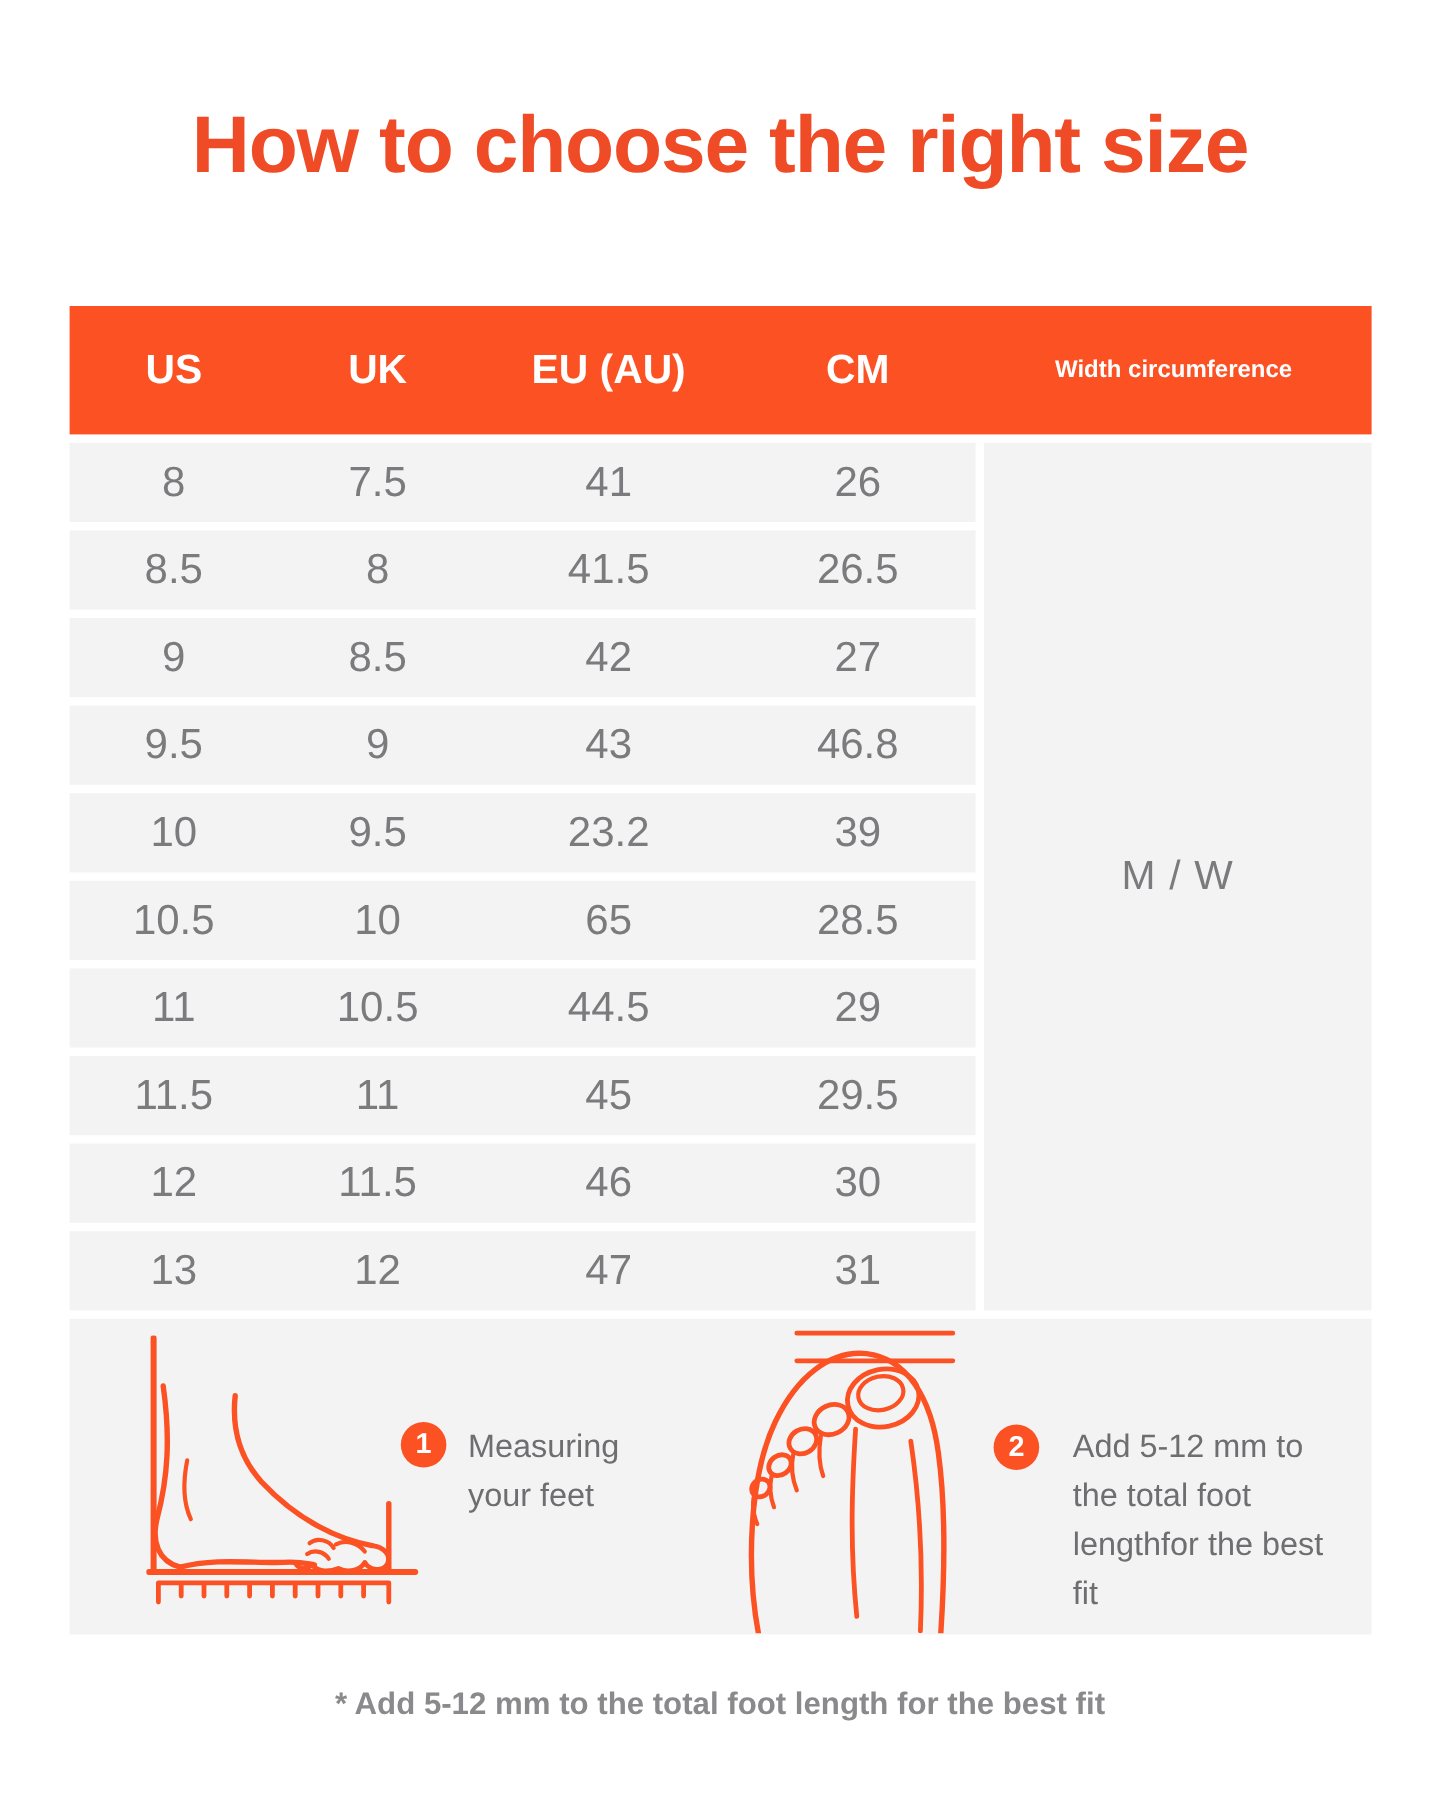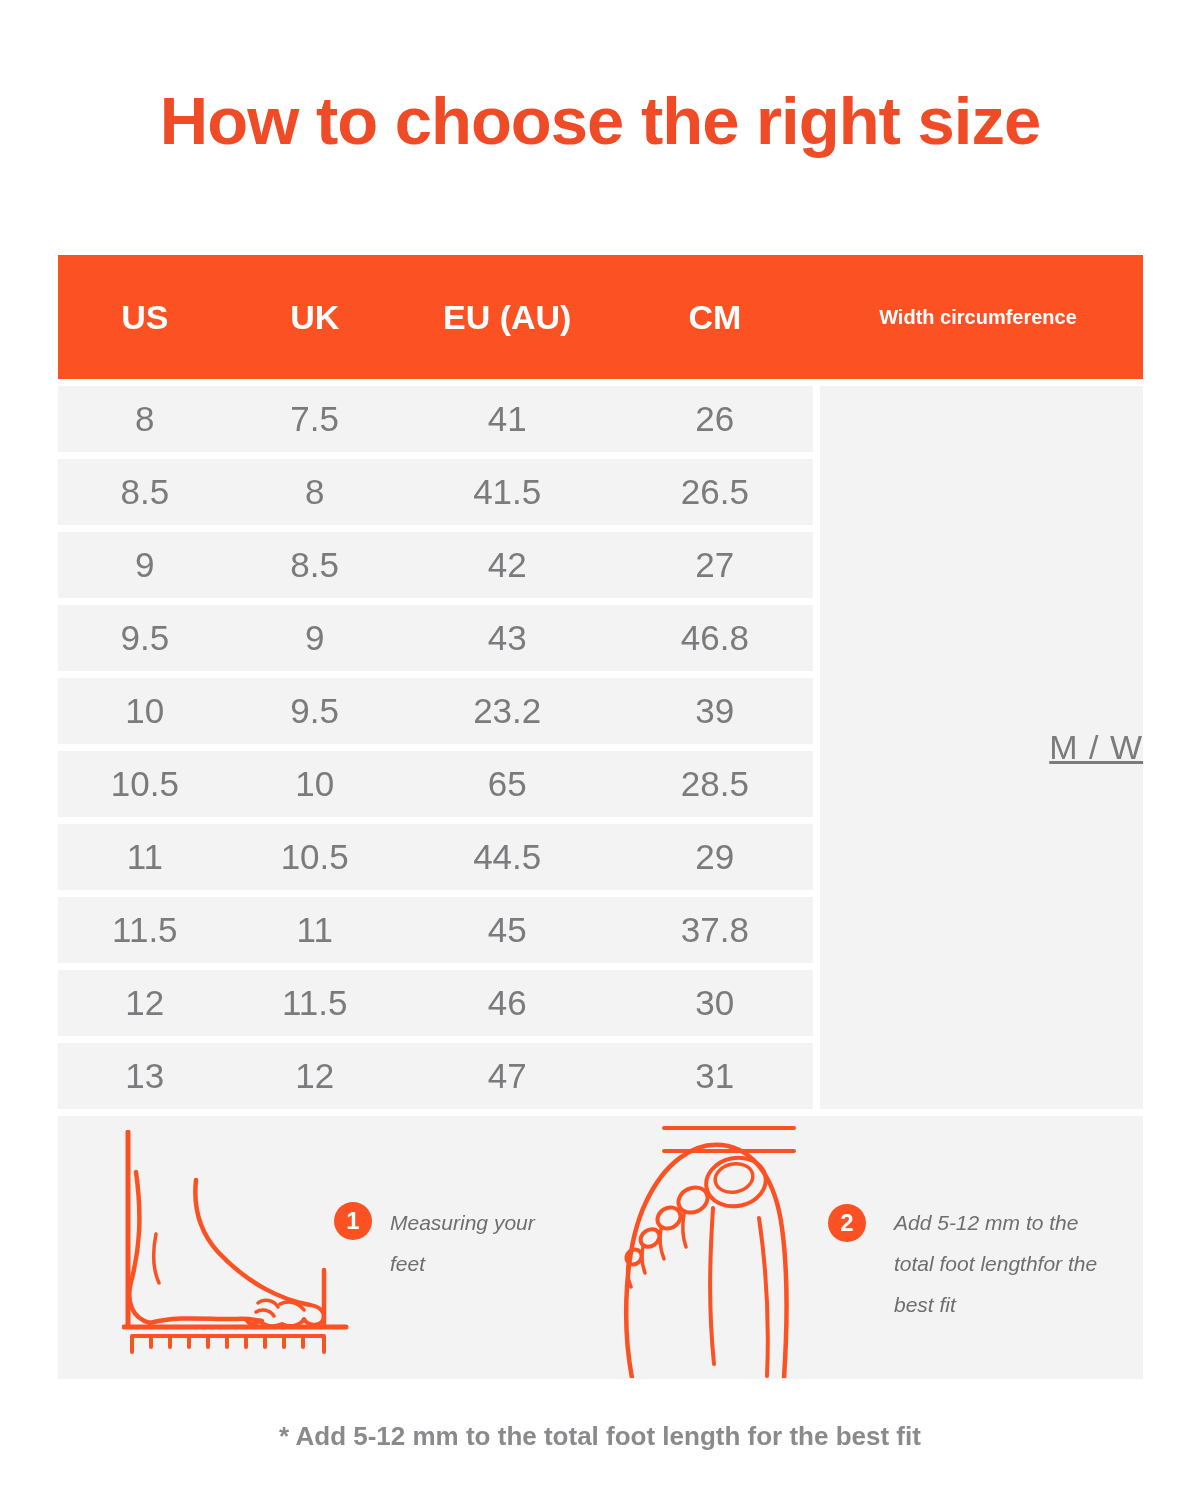--- a/index.html
+++ b/index.html
@@ -7,61 +7,61 @@
     width:1200px; height:1500px; overflow:hidden; position:relative;
     font-family:"Liberation Sans","DejaVu Sans",sans-serif;
   }
   .title {
     margin:82px 0 0; text-align:center;
     font-size:67px; font-weight:800; letter-spacing:-1px;
     color:var(--title-color,#ef4b26);
   }
   .size-table { margin:96px 57px 0 58px; }
   .thead {
-    height:124px; background:var(--accent,#fb5123);
+    height:107px; background:var(--accent,#fb5123);
     display:flex; align-items:center;
     color:var(--header-text,#ffffff); font-weight:700;
   }
   .head-left { width:755px; display:flex; }
   .head-left .th { font-size:34px; text-align:center; }
   .th-us { width:23%; } .th-uk { width:22%; } .th-eu { width:29%; } .th-cm { width:26%; }
   .head-width { width:330px; display:flex; justify-content:center; }
   .head-width .inner { width:225px; text-align:center; font-size:20px; line-height:37px; }
   .tbody { display:flex; gap:7px; margin-top:7px; }
   .rows { width:755px; display:flex; flex-direction:column; gap:7px; }
   .row {
     height:66px; display:flex; align-items:center;
     background:var(--row-bg,#f3f3f4);
     color:var(--cell-text,#7b7b7d); font-size:35px;
   }
   .row .td { text-align:center; }
   .td-0 { width:23%; } .td-1 { width:22%; } .td-2 { width:29%; } .td-3 { width:26%; }
   .width-cell {
     width:323px; background:var(--row-bg,#f3f3f4);
-    display:flex; align-items:center; justify-content:flex-end;
-    color:var(--cell-text,#7b7b7d); font-size:34px; letter-spacing:1px;text-decoration:underline;
+    display:flex; align-items:center; justify-content:center;
+    color:var(--cell-text,#7b7b7d); font-size:34px; letter-spacing:1px;
   }
   .guide {
     position:relative; height:263px; margin:7px 57px 0 58px;
     background:var(--row-bg,#f3f3f4);
   }
   .guide svg { color:var(--accent,#fb5123); }
   .side-foot { position:absolute; left:64px; top:14px; }
   .top-foot  { position:absolute; left:560px; top:4px; }
   .badge {
     position:absolute; width:38px; height:38px; border-radius:50%;
     background:var(--accent,#fb5123); color:#ffffff;
     font-size:24px; font-weight:700;
     display:flex; align-items:center; justify-content:center;
   }
   .badge-1 { left:276px; top:86px; }
   .badge-2 { left:770px; top:88px; }
   .step-text {
     position:absolute; color:var(--step-text,#6e6e70);
-    font-size:21px; line-height:41px;font-style:italic;
+    font-size:27px; line-height:41px;
   }
   .step-1 { left:332px; top:86px; width:165px; }
   .step-2 { left:836px; top:86px; width:225px; }
   .footnote {
     margin:42px 0 0; text-align:center;
     font-size:26px; color:var(--note-text,#8a8a8c);font-weight:bold;
   }
 </style>
 </head>
 <body>
@@ -123,21 +123,21 @@
           <div class="row">
             <div class="td td-0">11</div>
             <div class="td td-1">10.5</div>
             <div class="td td-2">44.5</div>
             <div class="td td-3">29</div>
           </div>
           <div class="row">
             <div class="td td-0">11.5</div>
             <div class="td td-1">11</div>
             <div class="td td-2">45</div>
-            <div class="td td-3">37.8</div>
+            <div class="td td-3">29.5</div>
           </div>
           <div class="row">
             <div class="td td-0">12</div>
             <div class="td td-1">11.5</div>
             <div class="td td-2">46</div>
             <div class="td td-3">30</div>
           </div>
           <div class="row">
             <div class="td td-0">13</div>
             <div class="td td-1">12</div>

